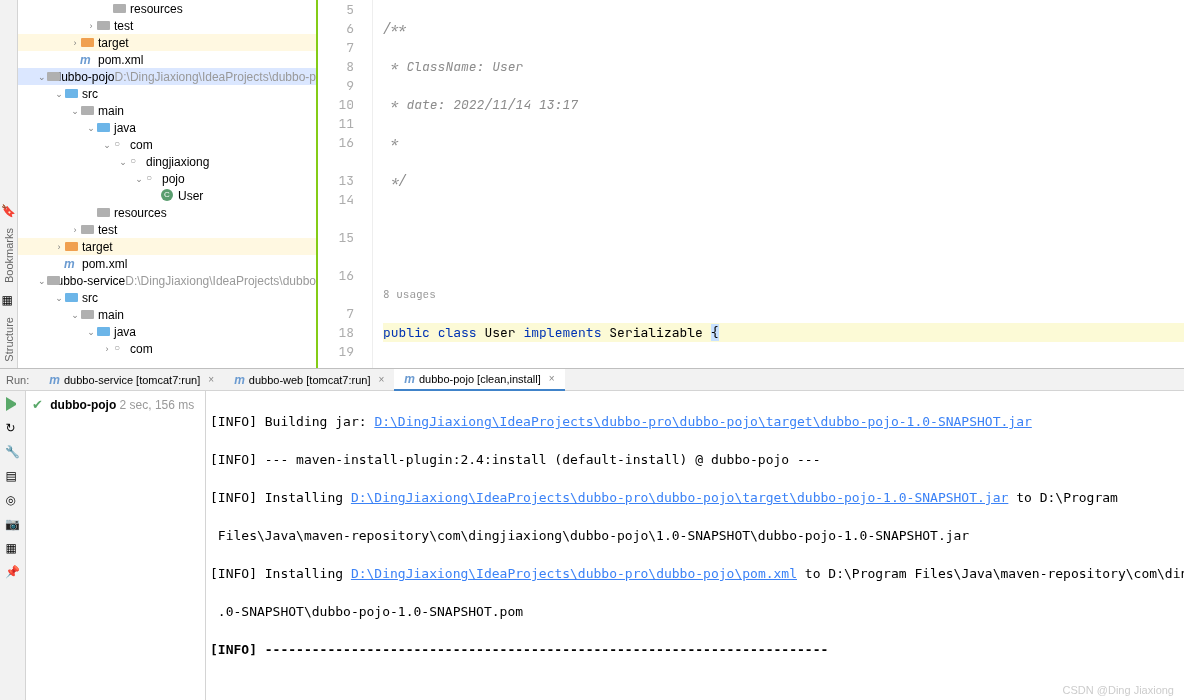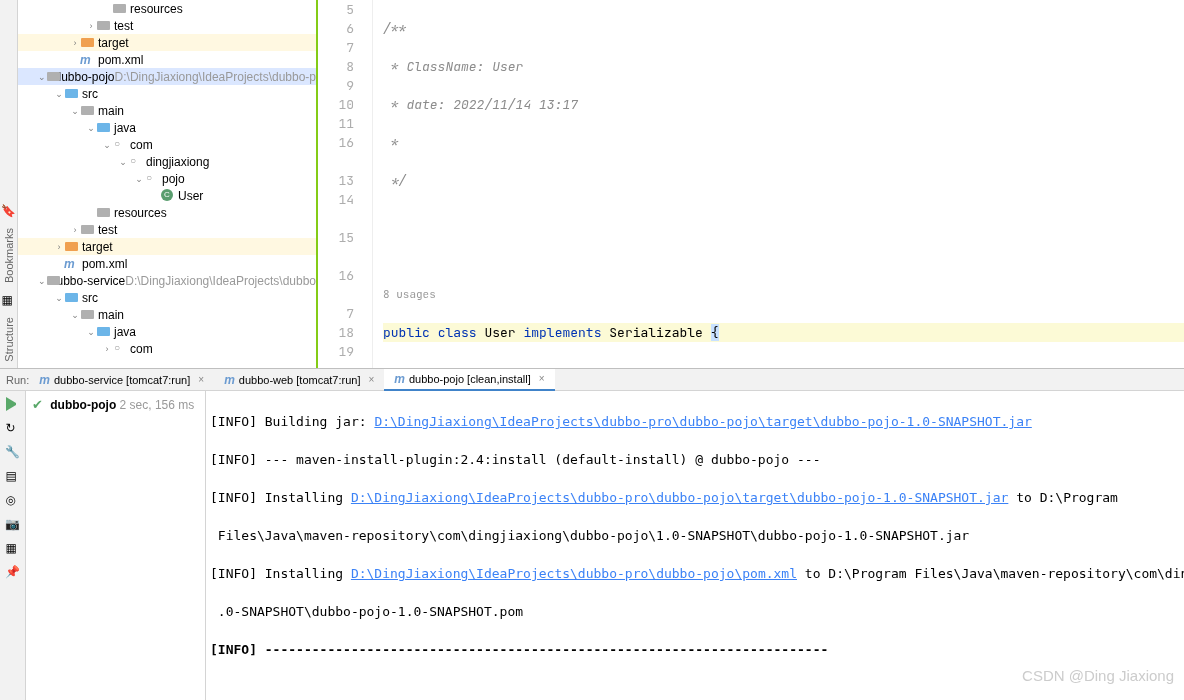--- a/index.html
+++ b/index.html
@@ -26,34 +26,34 @@
 .gutter div { height: 19px; }
 .code-area { flex: 1; line-height: 19px; padding-left: 10px; white-space: pre; }
 .code-area .ln { height: 19px; }
 .hl-row { background: #fcfad6; }
 .kw2 { color: #0033b3; }
 .cmt { color: #8c8c8c; font-style: italic; }
 .doctag { font-style: italic; text-decoration: underline; color: #8c8c8c; }
 .usages { color: #999; font-size: 11px; }
 .bottom-panel { height: 332px; border-top: 1px solid #bfbfbf; display: flex; flex-direction: column; }
 .run-header { height: 22px; background: #f2f2f2; display: flex; align-items: center; border-bottom: 1px solid #d4d4d4; padding-left: 6px; font-size: 11px; }
-.run-header .lbl { color: #666; }
+.run-header .lbl { color: #666; margin-right: 10px; }
 .rtab { padding: 2px 10px; display: flex; align-items: center; gap: 4px; cursor: pointer; height: 22px; }
 .rtab.active { background: #fff; border-bottom: 2px solid #4083c9; }
 .rtab .cls { color: #888; font-size: 10px; margin-left: 4px; }
 .run-body { flex: 1; display: flex; }
 .run-tools { width: 26px; background: #f2f2f2; border-right: 1px solid #d4d4d4; display: flex; flex-direction: column; align-items: center; padding-top: 6px; gap: 10px; }
 .run-tools .t { width: 14px; height: 14px; cursor: pointer; }
 .tri-green { width: 0; height: 0; border-left: 10px solid #59a869; border-top: 6px solid transparent; border-bottom: 6px solid transparent; }
 .run-status { width: 180px; border-right: 1px solid #d4d4d4; padding: 6px; font-size: 12px; }
 .chk { color: #59a869; font-size: 13px; margin-right: 4px; }
 .console { flex: 1; font-family: Consolas, monospace; font-size: 13px; line-height: 19px; white-space: pre; padding: 2px 0 0 4px; overflow: hidden; color: #000; }
 .console .lnk { color: #3b82f6; text-decoration: underline; }
 .console .bold { font-weight: bold; }
-.wm { position: absolute; right: 10px; bottom: 16px; color: #ccc; font-size: 15px; pointer-events: none; }
+.wm { position: absolute; right: 10px; bottom: 4px; color: #ccc; font-size: 11px; pointer-events: none; }
 .caret-bg { background: #c8e1ff; }
 </style>
 </head>
 <body>
 
 <div class="main-layout">
   <div class="leftbar">
     <span class="side-icon">🔖</span>
     <span class="side-label">Bookmarks</span>
     <span class="side-icon">▦</span>

